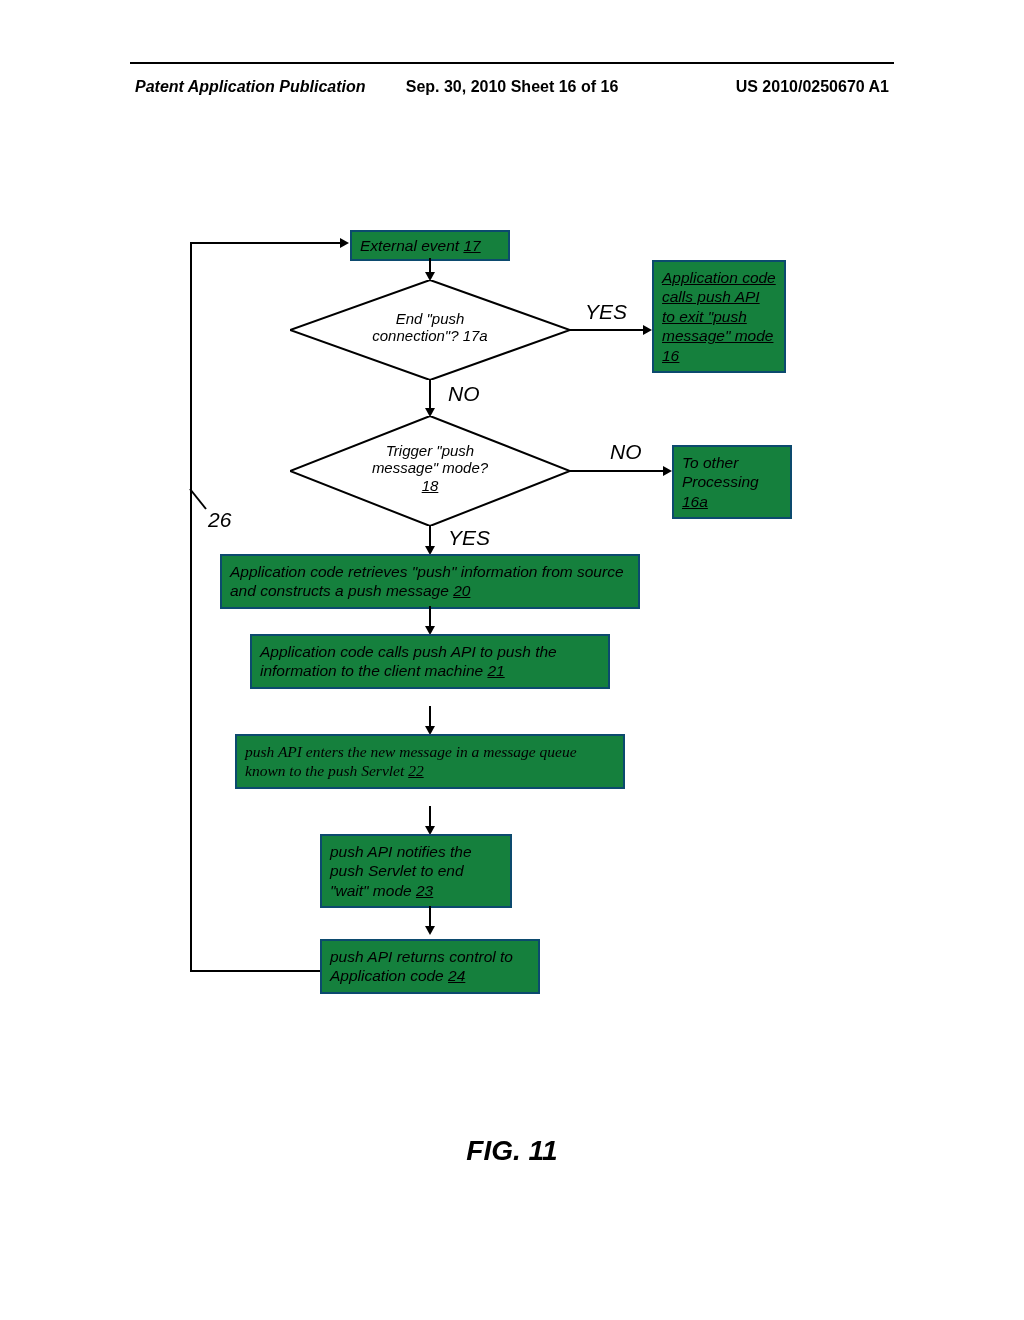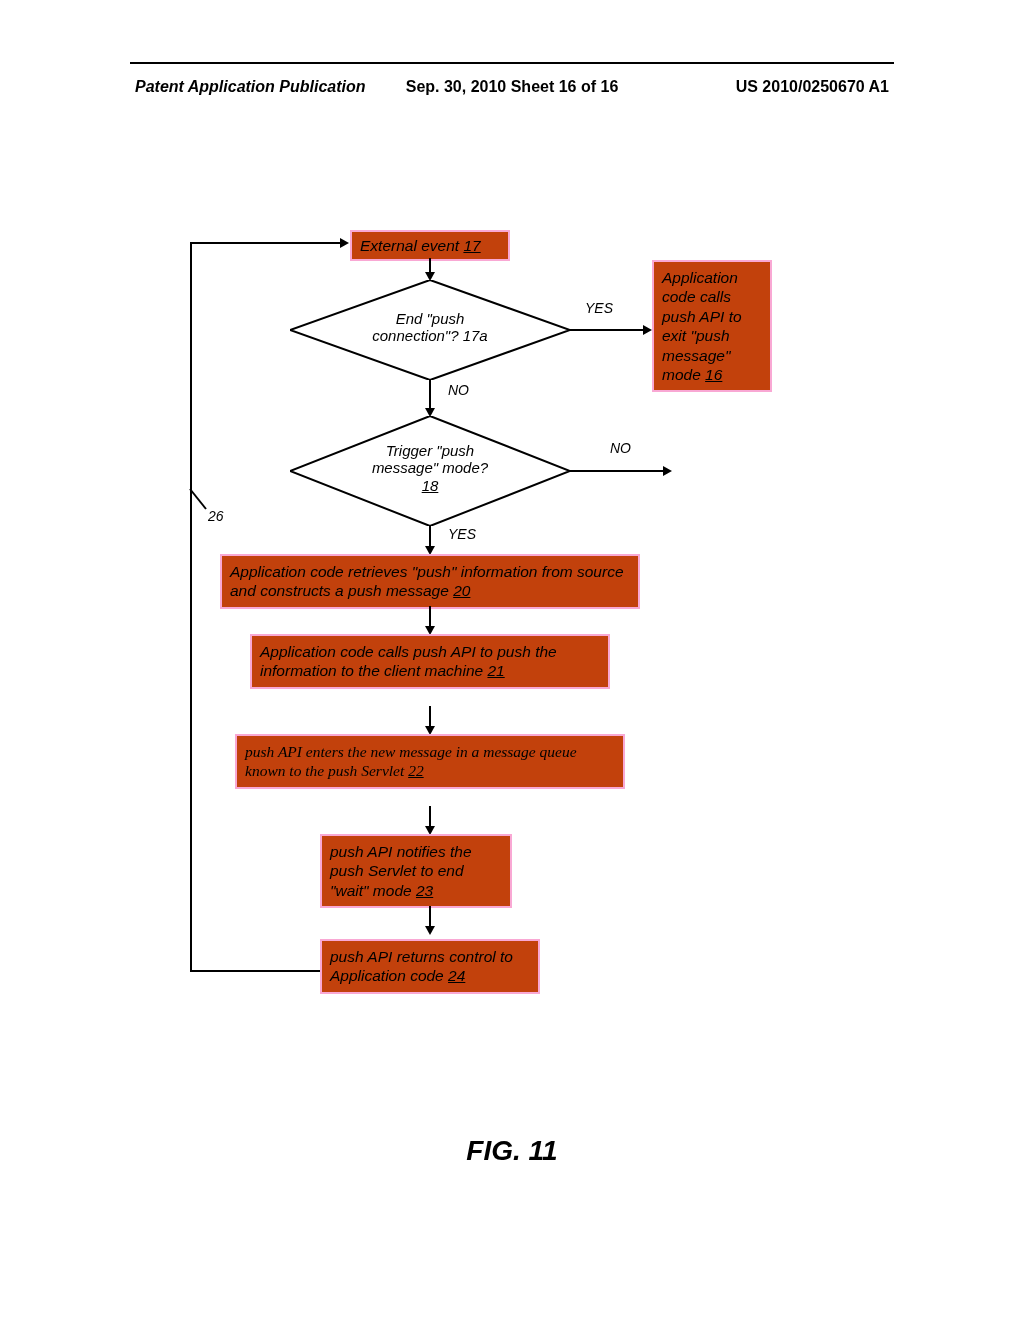--- a/index.html
+++ b/index.html
@@ -32,39 +32,39 @@
   }
   .canvas {
     position: absolute;
     top: 230px;
     left: 190px;
     width: 640px;
     height: 880px;
   }
   .box {
     position: absolute;
-    border: 2px solid #f9a8d4;
-    background: #c2410c;
+    border: 2px solid #0c4a6e;
+    background: #15803d;
     font-style: italic;
     font-size: 15.5px;
     line-height: 1.25;
     padding: 6px 8px;
   }
   .ref { text-decoration: underline; font-style: italic; }
   .diamond-txt {
     position: absolute;
     text-align: center;
     font-style: italic;
     font-size: 15px;
     line-height: 1.15;
   }
   .lbl {
     position: absolute;
     font-style: italic;
-    font-size: 14px;
+    font-size: 21px;
   }
   .fig {
     position: absolute;
     top: 1135px;
     left: 0; right: 0;
     text-align: center;
     font-style: italic;
     font-weight: bold;
     font-size: 28px;
   }
@@ -103,41 +103,44 @@
   </svg>
   <div class="diamond-txt" style="left:160px; top:80px; width:160px;">
     <span>End "push</span><br>
     <span>connection"? 17a</span>
   </div>
 
   <div class="lbl" style="left:395px; top:70px;">YES</div>
   <div class="arrow" style="left:380px; top:99px; width:75px; height:2px;"></div>
   <div class="arrowhead ah-right" style="left:453px; top:95px;"></div>
 
-  <div class="box" style="left:462px; top:30px; width:120px;">
+  <div class="box" style="left:462px; top:30px; width:134px;text-decoration:underline;">
     <span>Application code calls push API to exit "push message" mode  </span><span class="ref">16</span>
   </div>
 
   <div class="lbl" style="left:258px; top:152px;">NO</div>
   <div class="arrow" style="left:239px; top:150px; width:2px; height:30px;"></div>
   <div class="arrowhead ah-down" style="left:235px; top:178px;"></div>
 
   <svg style="position:absolute; left:100px; top:186px;" width="280" height="110">
     <polygon points="140,0 280,55 140,110 0,55" fill="#fff" stroke="#000" stroke-width="2"></polygon>
   </svg>
   <div class="diamond-txt" style="left:155px; top:212px; width:170px;">
     <span>Trigger "push</span><br>
     <span>message" mode?</span><br>
     <span class="ref">18</span>
   </div>
 
   <div class="lbl" style="left:420px; top:210px;">NO</div>
   <div class="arrow" style="left:380px; top:240px; width:95px; height:2px;"></div>
   <div class="arrowhead ah-right" style="left:473px; top:236px;"></div>
 
+  <div class="box" style="left:482px; top:215px; width:120px;">
+    <span>To other Processing </span><span class="ref">16a</span>
+  </div>
 
   <div class="lbl" style="left:258px; top:296px;">YES</div>
   <div class="arrow" style="left:239px; top:296px; width:2px; height:22px;"></div>
   <div class="arrowhead ah-down" style="left:235px; top:316px;"></div>
 
   <div class="box" style="left:30px; top:324px; width:420px;">
     <span>Application code retrieves "push" information from source  and constructs a push message </span><span class="ref">20</span>
   </div>
 
   <div class="arrow" style="left:239px; top:376px; width:2px; height:22px;"></div>

